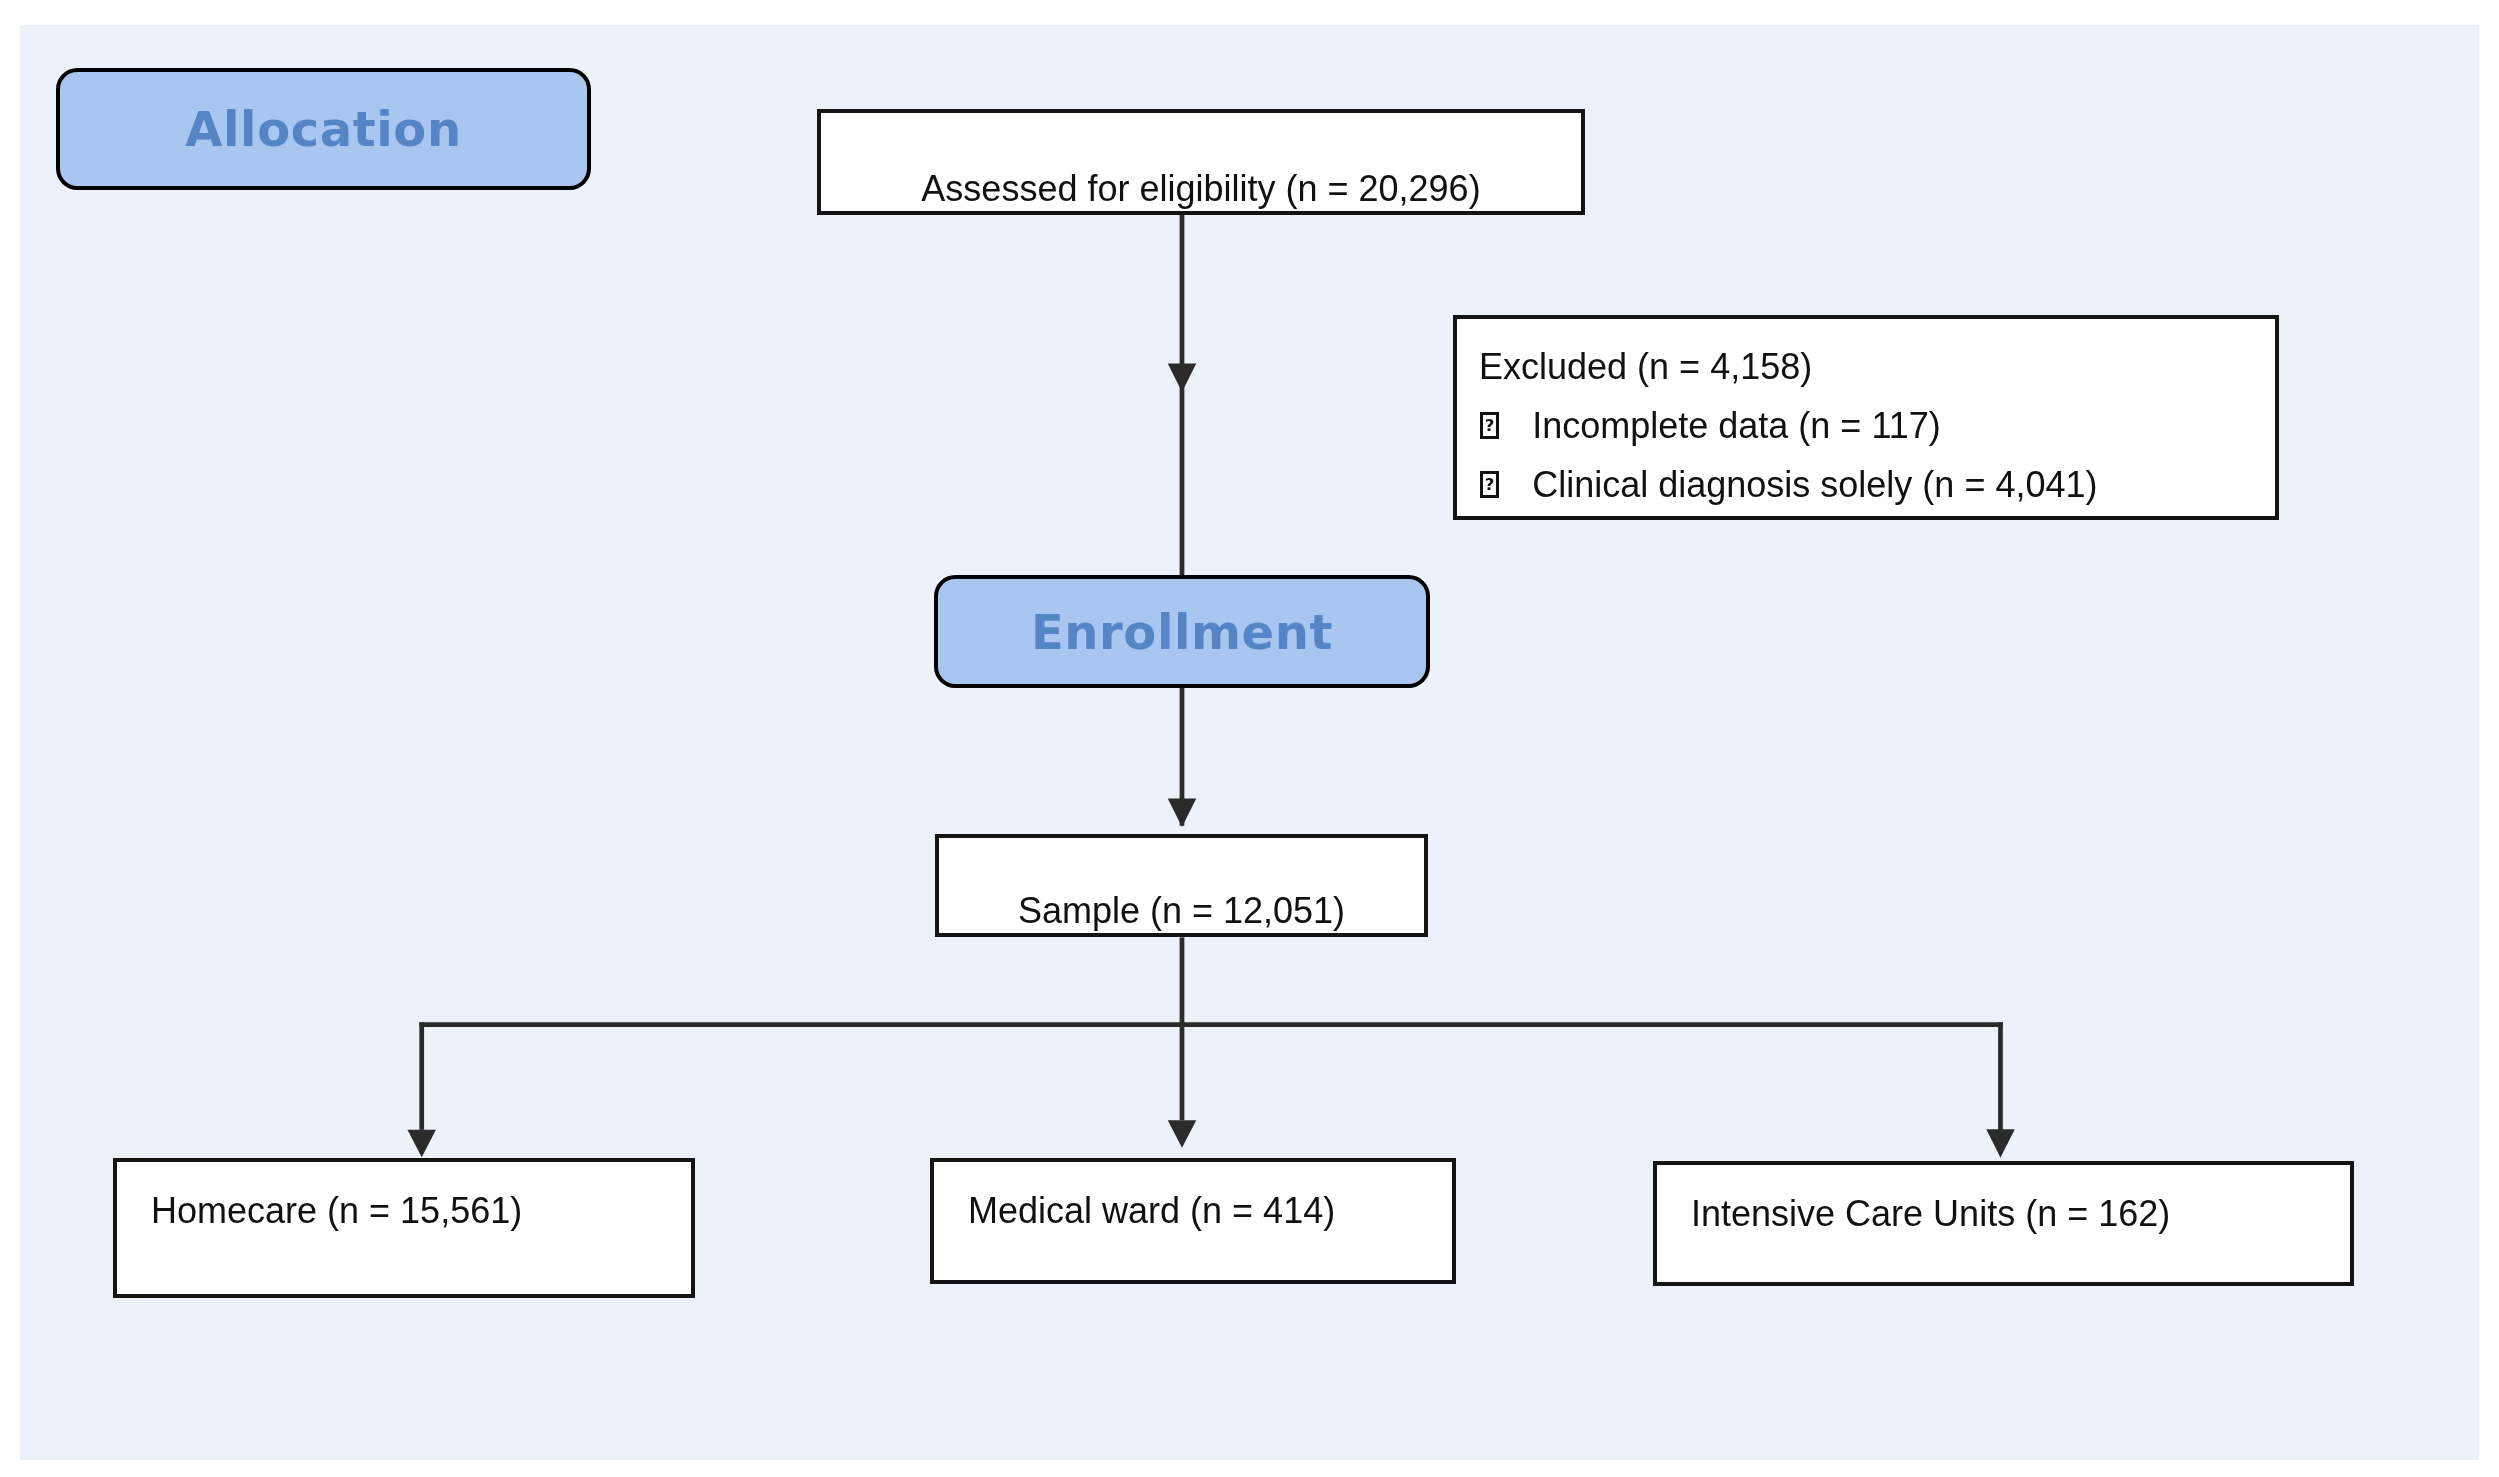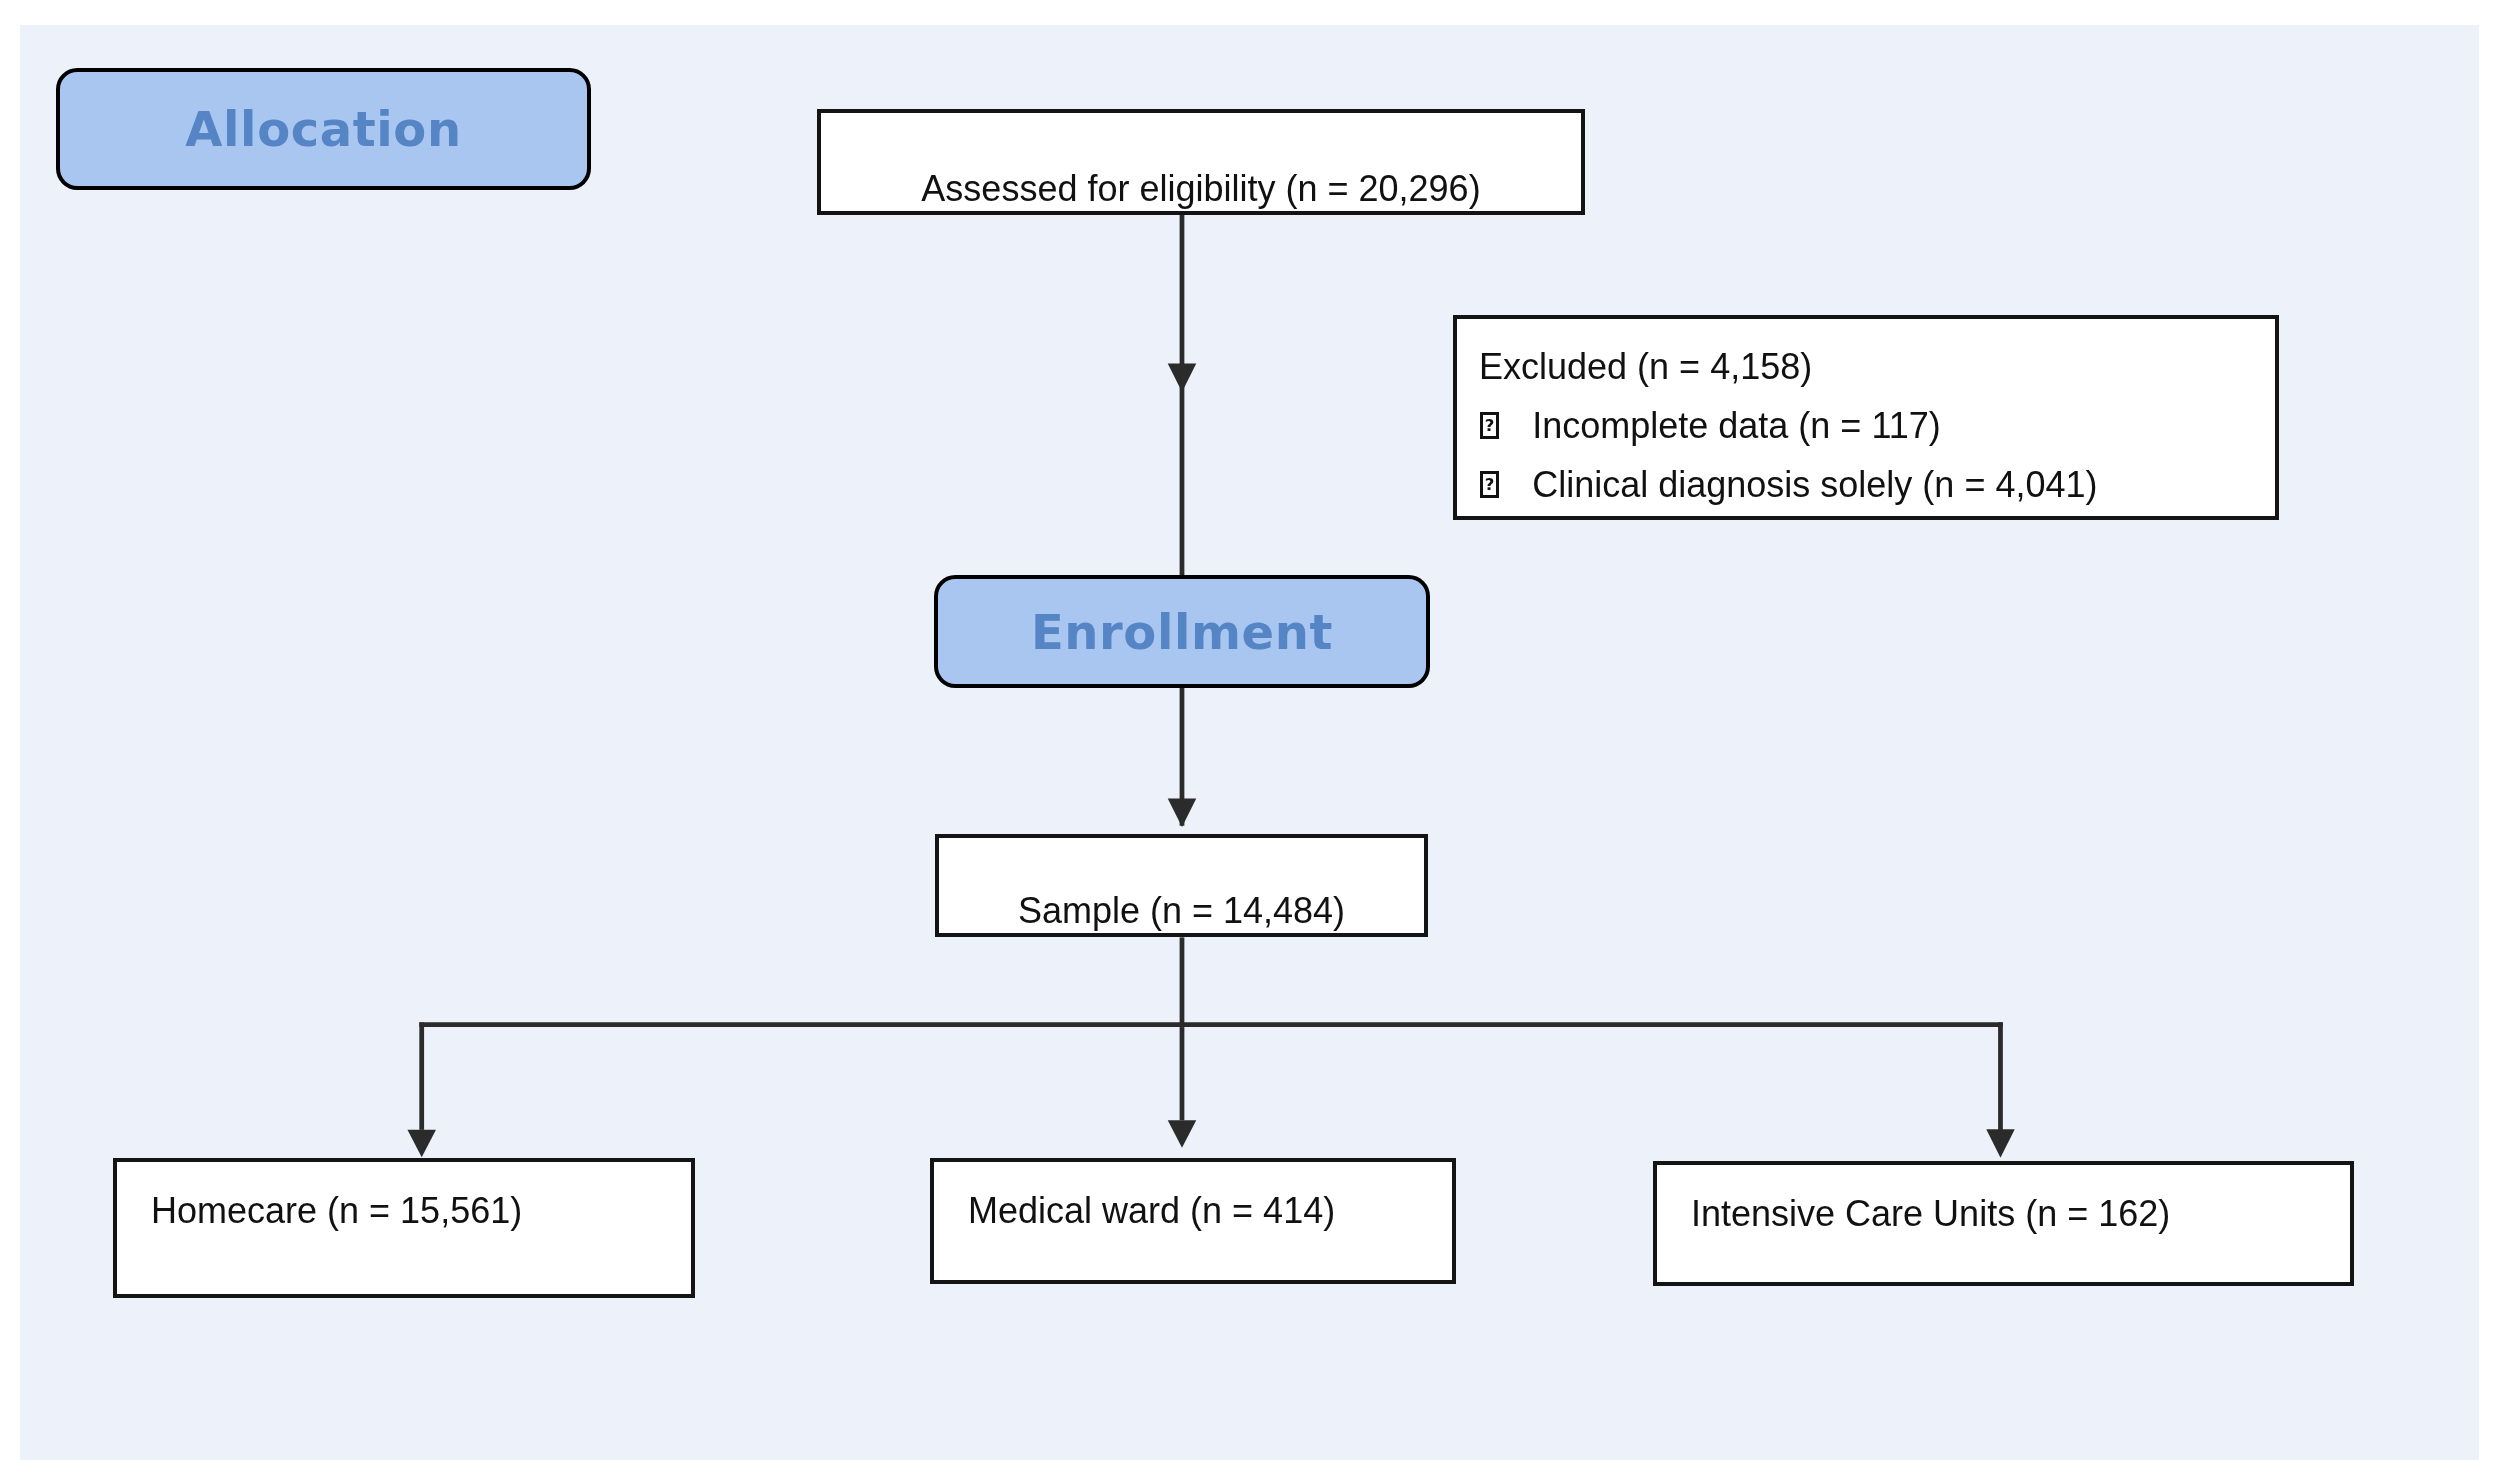--- a/index.html
+++ b/index.html
@@ -95,21 +95,21 @@
       <span class="bullet">?</span>
       <span>Clinical diagnosis solely (n = 4,041)</span>
     </div>
   </div>
 
   <div class="stage" style="left:934px;top:575px;width:496px;height:113px;">
     <span>Enrollment</span>
   </div>
 
   <div class="node centered" style="left:935px;top:834px;width:493px;height:103px;">
-    <span>Sample (n = 14,484)</span>
+    <span>Sample (n = 12,051)</span>
   </div>
 
   <div class="node padded" style="left:113px;top:1158px;width:582px;height:140px;">
     <span>Homecare (n = 15,561)</span>
   </div>
 
   <div class="node padded" style="left:930px;top:1158px;width:526px;height:126px;">
     <span>Medical ward (n = 414)</span>
   </div>
 

